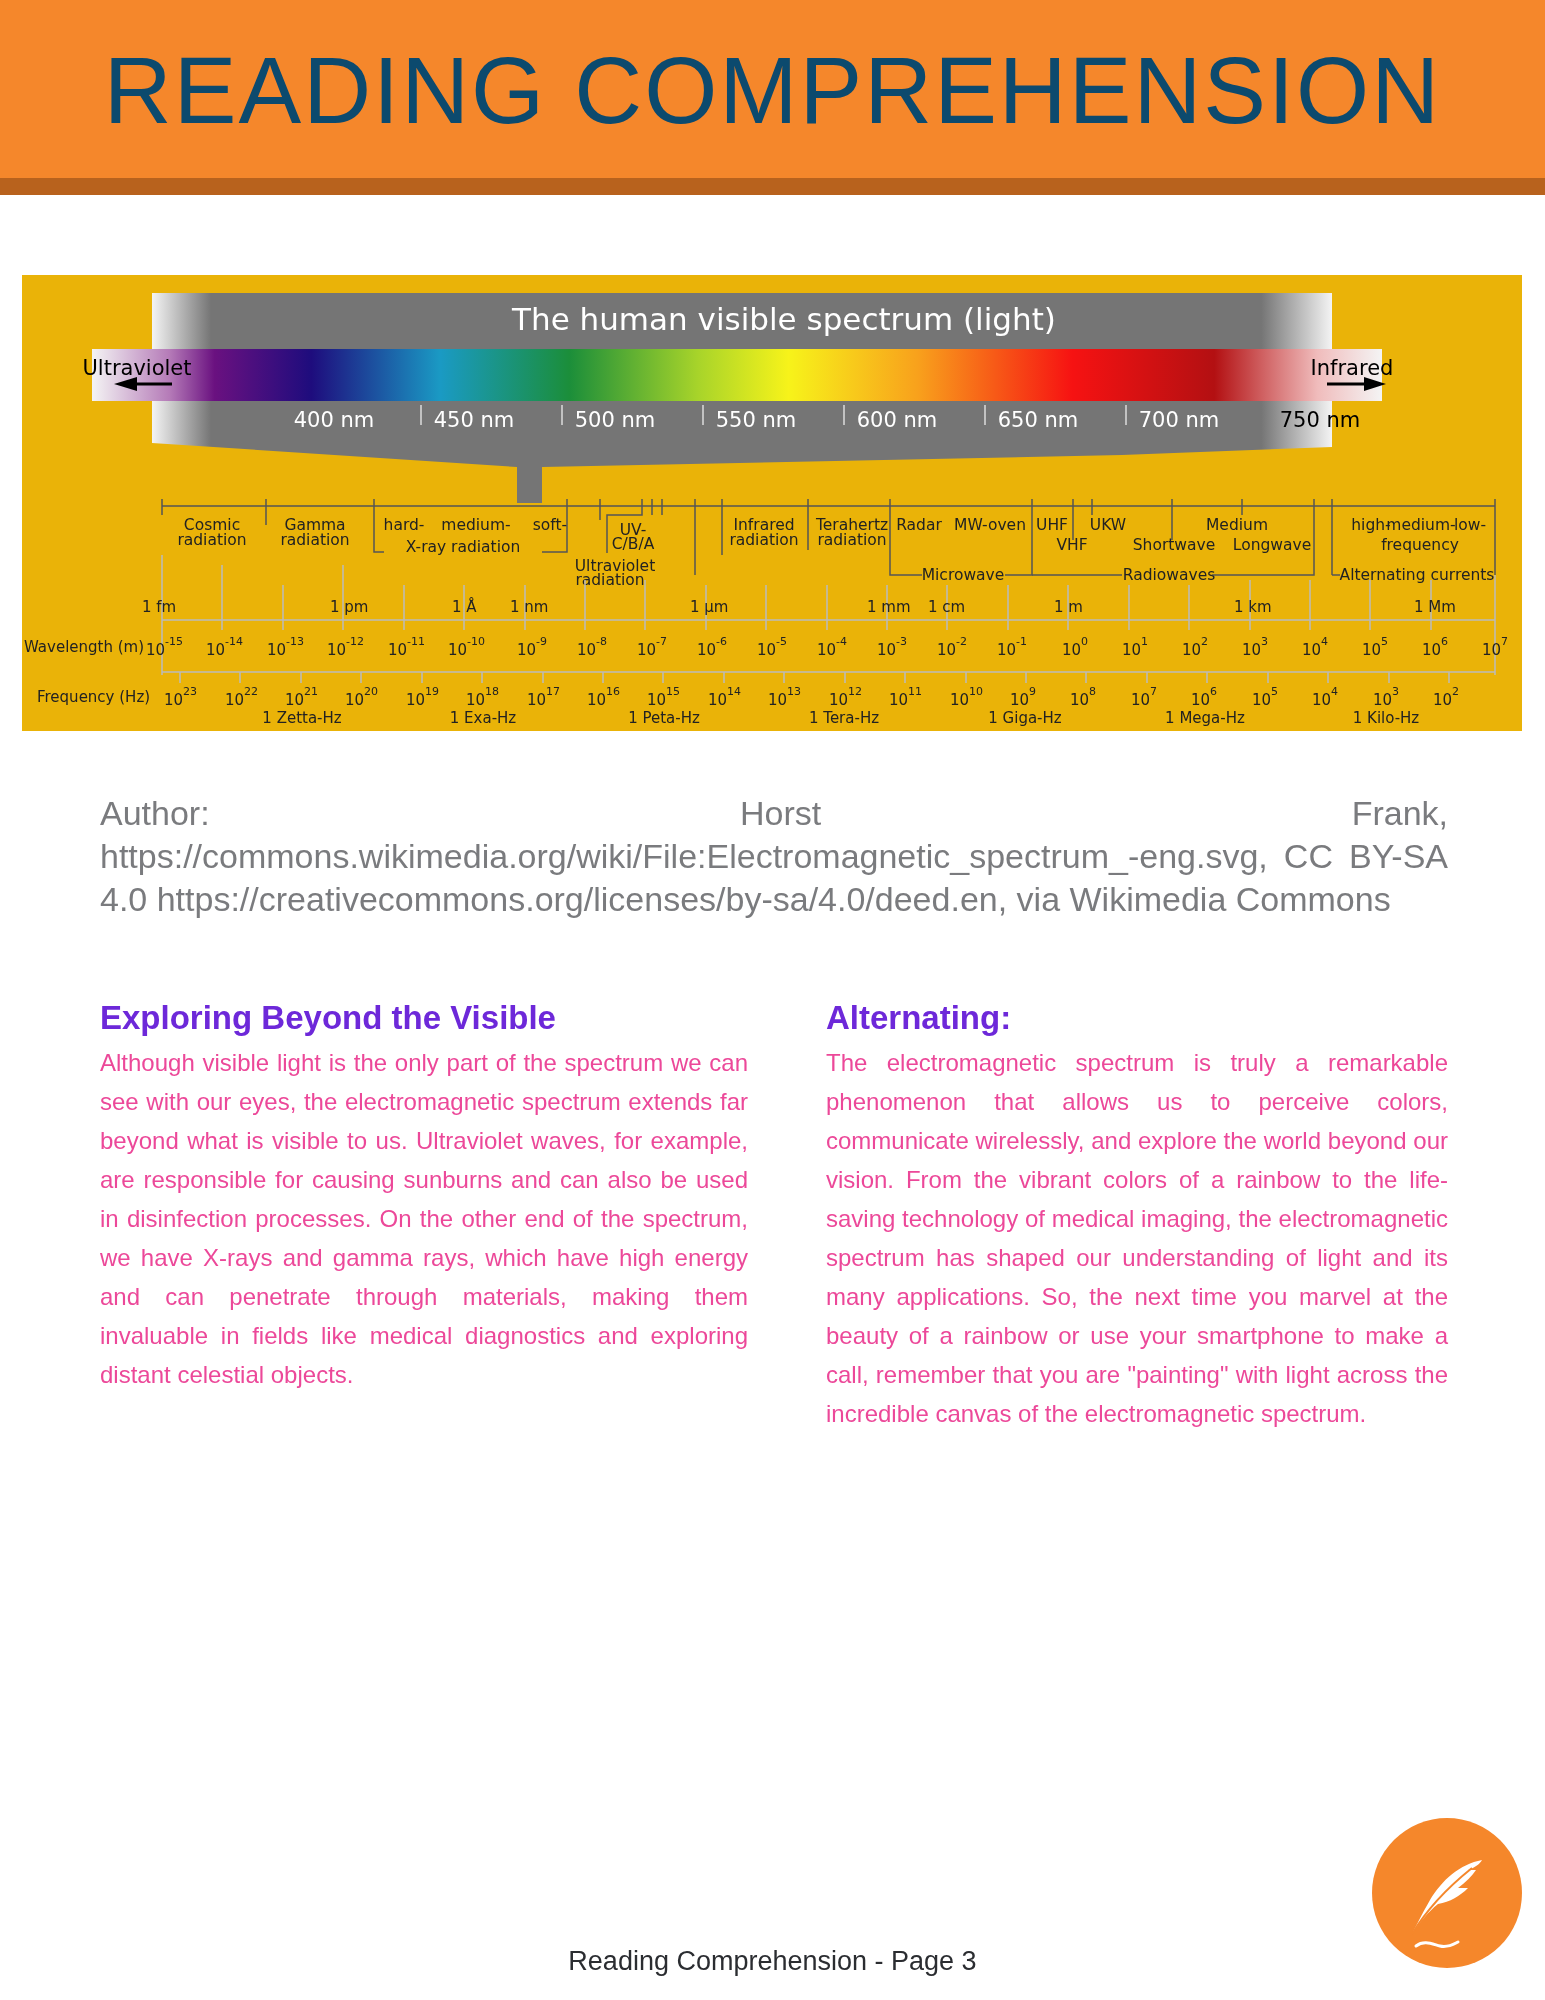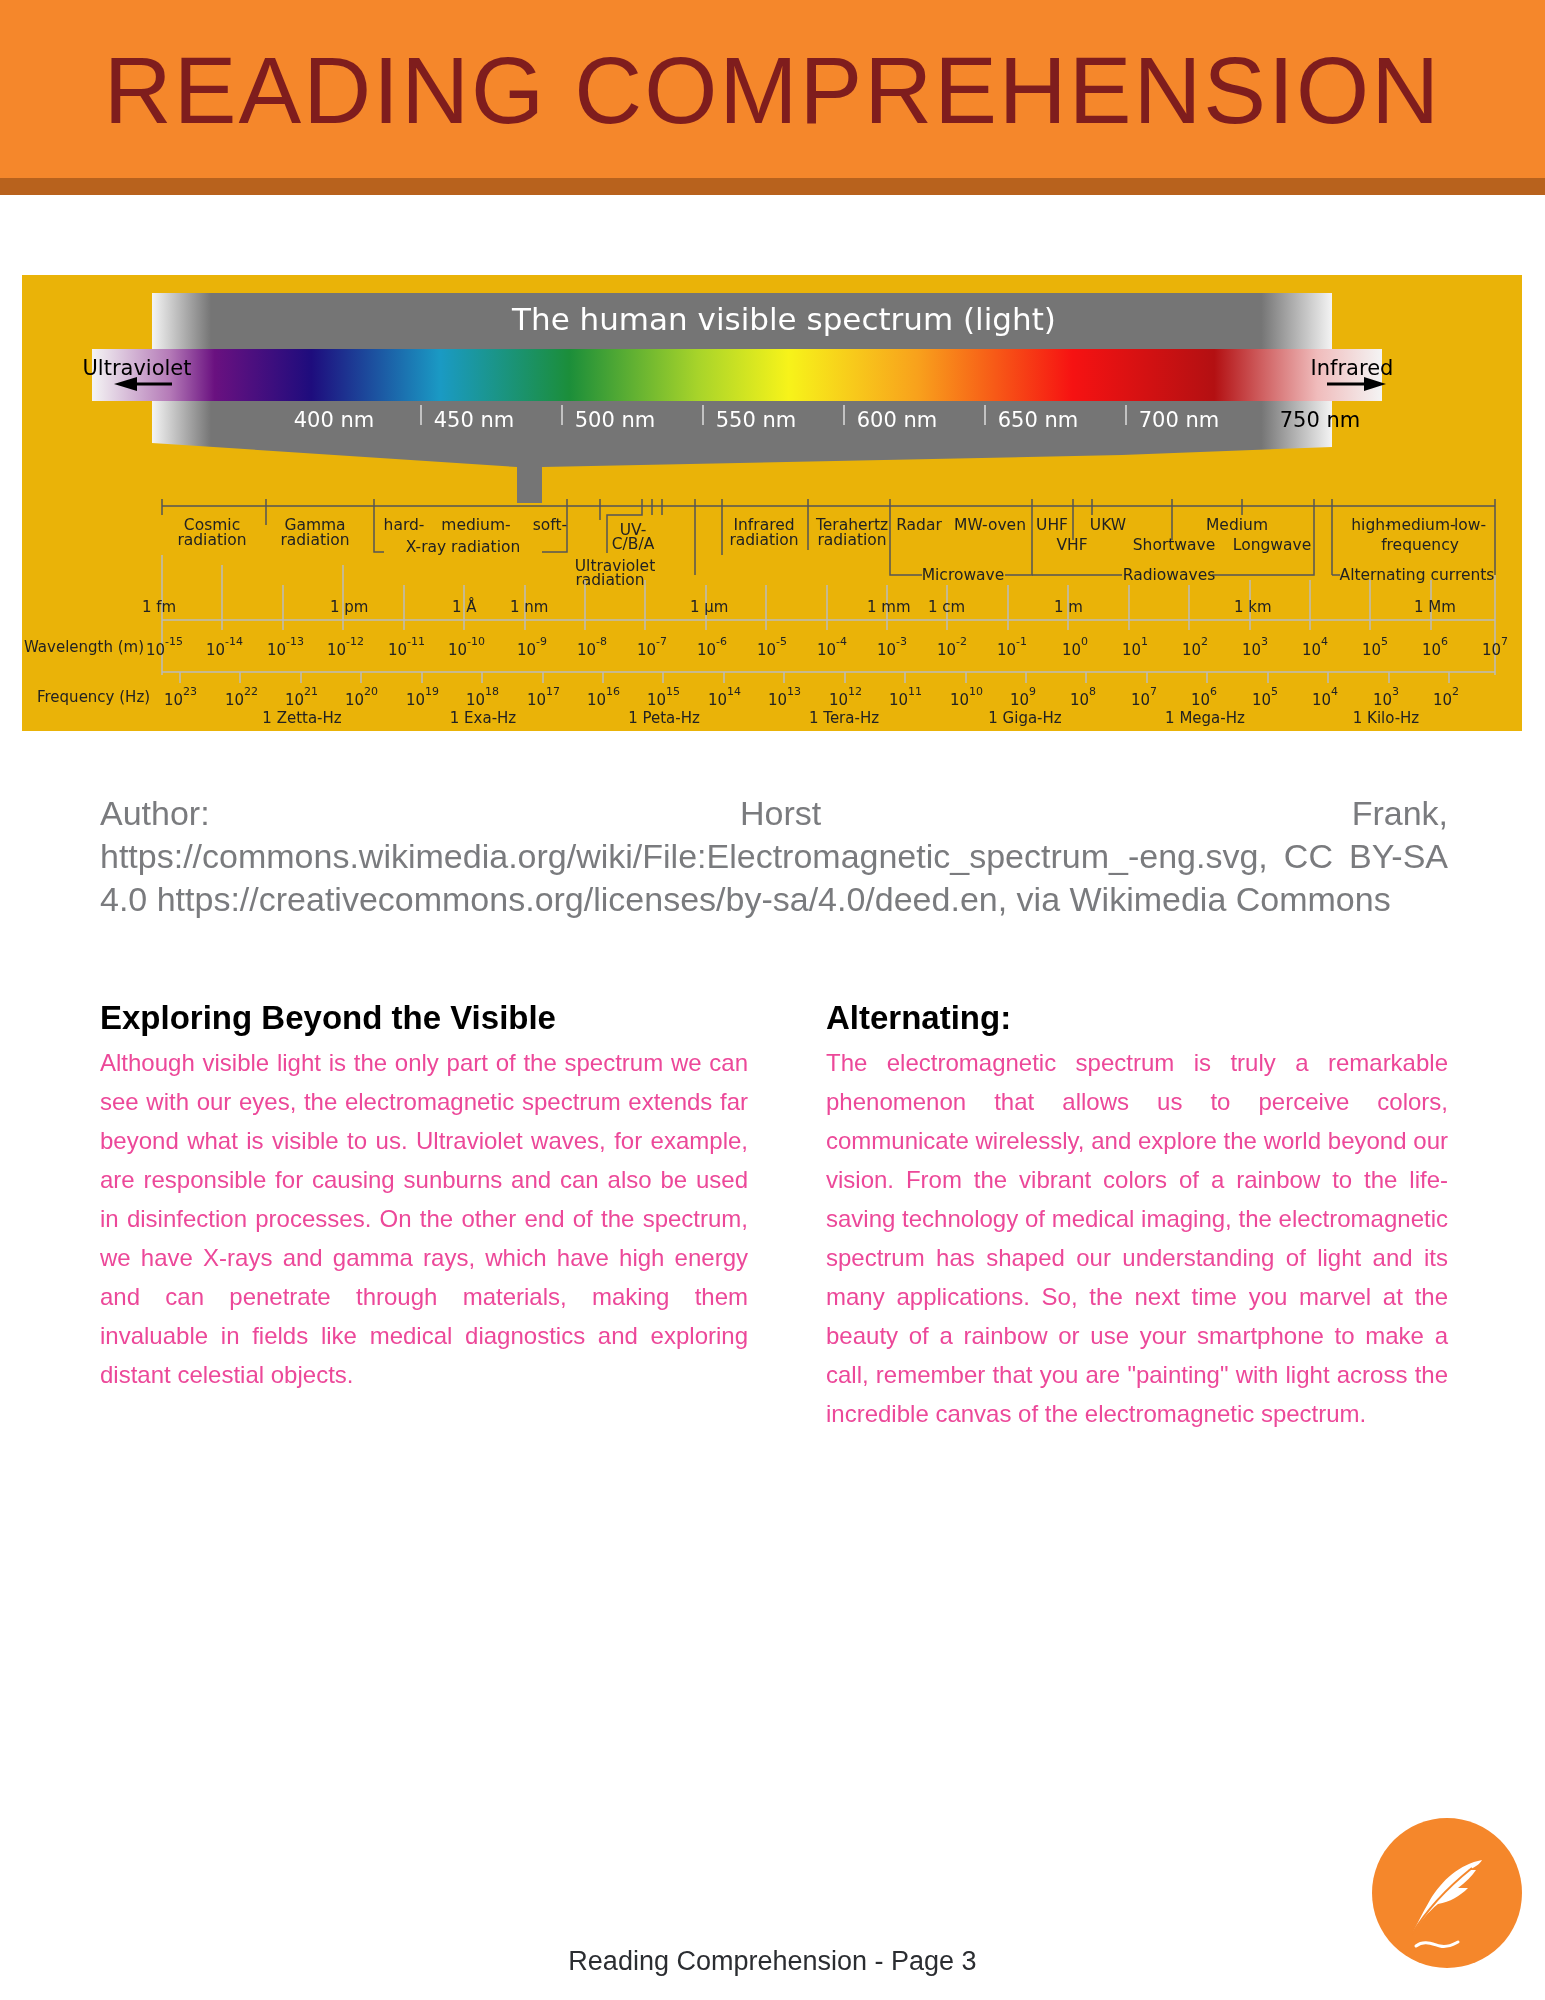--- a/index.html
+++ b/index.html
@@ -2,33 +2,33 @@
 <html><head>
 <meta charset="utf-8">
 <style>
   * { box-sizing: border-box; margin: 0; padding: 0; }
   html, body { width: 1545px; height: 2000px; background: #ffffff; overflow: hidden; }
   body { position: relative; font-family: "Liberation Sans", sans-serif; color: #2b2d31; }
 
   .header { position: absolute; left: 0; top: 0; width: 1545px; height: 178px; background: #f5872b; }
   .header-band { position: absolute; left: 0; top: 178px; width: 1545px; height: 17px; background: #b8621d; }
   .header-title { position: absolute; left: 0; top: 36px; width: 1545px; text-align: center;
-    color: #7f1d1d; font-family: "Liberation Sans", sans-serif; font-size: 94px; letter-spacing: 2px;
+    color: #0c4a6e; font-family: "Liberation Sans", sans-serif; font-size: 94px; letter-spacing: 2px;
     line-height: 110px; font-weight: normal; }
 
   .figure { position: absolute; left: 22px; top: 275px; width: 1500px; height: 456px; background: #eab308; }
   .figure svg { display: block; }
 
   .credit { position: absolute; left: 100px; top: 792px; width: 1348px; color: #7a7b7e;
     font-size: 34px; line-height: 43px; text-align: justify; font-family: "Liberation Sans", sans-serif; }
 
   .col { position: absolute; top: 995px; }
   .col-left { left: 100px; width: 648px; }
   .col-right { left: 826px; width: 622px; }
-  .col h2 { font-size: 33px; font-weight: bold; line-height: 46px; color: #000000; margin-bottom: 2px; }
+  .col h2 { font-size: 33px; font-weight: bold; line-height: 46px; color: #6d28d9; margin-bottom: 2px; }
   .col p { font-size: 24px; line-height: 39px; text-align: justify; color: #ec4899; }
 
   .logo { position: absolute; left: 1372px; top: 1818px; width: 150px; height: 150px; border-radius: 50%; background: #f5872b; }
   .logo svg { position: absolute; left: 0; top: 0; }
 
   .footer { position: absolute; left: 0; top: 1946px; width: 1545px; text-align: center; font-size: 27px; color: #2b2d31; }
 
   svg text { font-family: "DejaVu Sans", sans-serif; }
 </style>
 </head>

